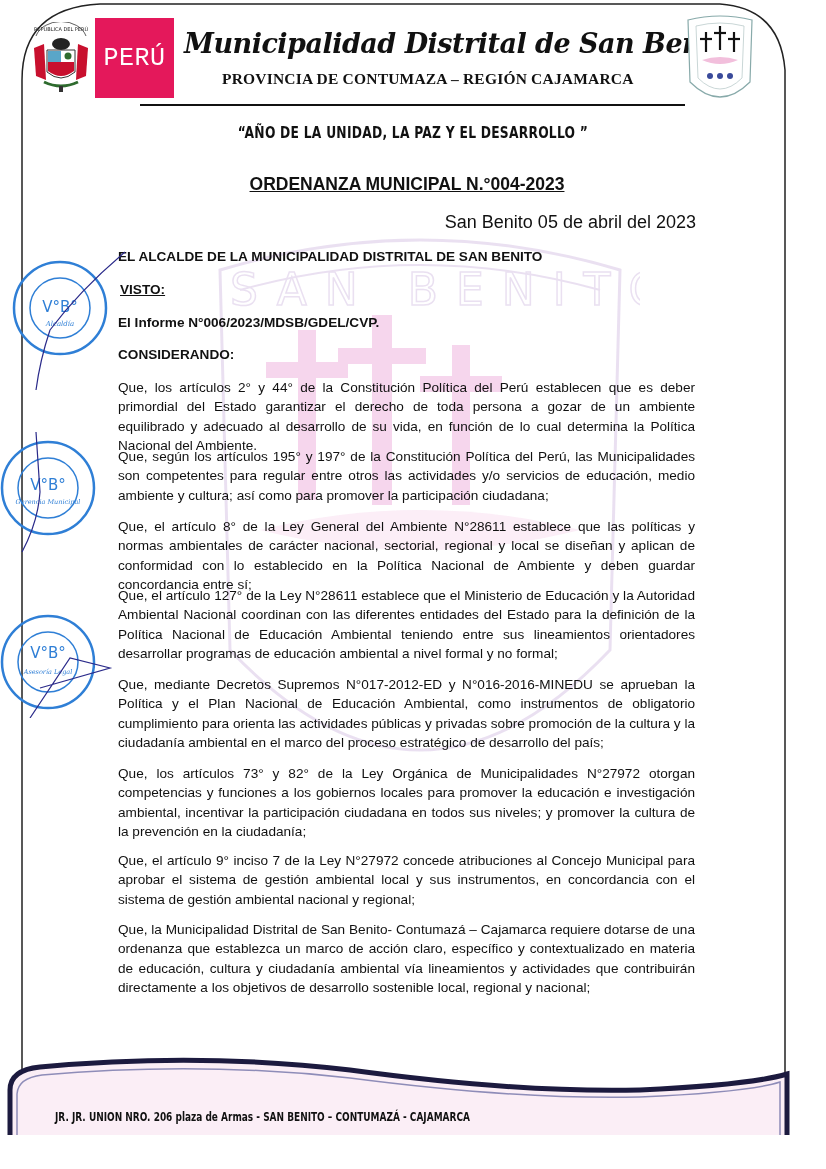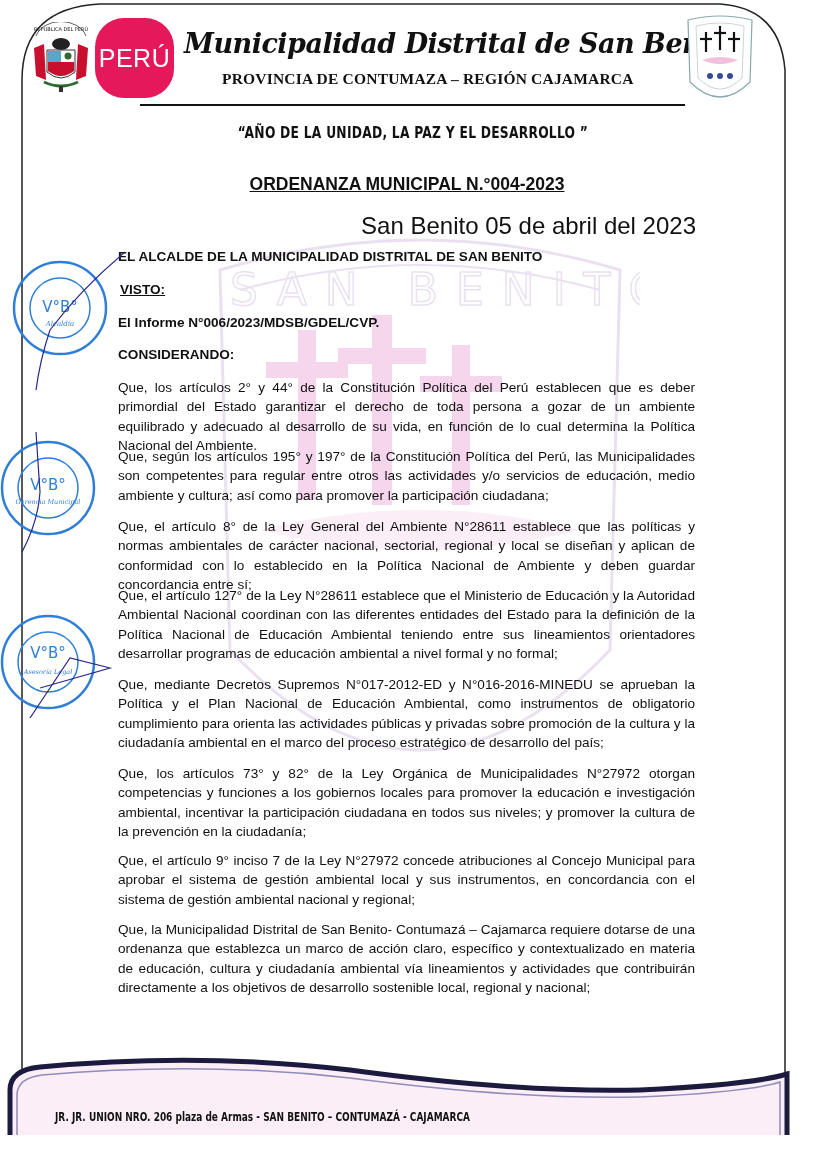--- a/index.html
+++ b/index.html
@@ -1,27 +1,27 @@
 <!DOCTYPE html>
 <html><head>
 <meta charset="utf-8">
 <style>
   html, body { margin:0; padding:0; background:#ffffff; }
   body { width:826px; height:1169px; position:relative; overflow:hidden; font-family:"Liberation Sans", sans-serif; color:#111; }
   .frame { position:absolute; left:0; top:0; width:826px; height:1169px; }
   .watermark { position:absolute; left:200px; top:230px; width:440px; height:600px; opacity:0.55; pointer-events:none; }
   .header-logo-coat { position:absolute; left:30px; top:22px; width:62px; height:76px; }
-  .peru-badge { position:absolute; left:95px; top:18px; width:79px; height:80px; background:#e4185b; color:#fff; font-family:Liberation Sans, sans-serif; font-size:25px; display:flex; align-items:center; justify-content:center; letter-spacing:0.5px;border-radius:29px; }
+  .peru-badge { position:absolute; left:95px; top:18px; width:79px; height:80px; background:#e4185b; color:#fff; font-family:Liberation Mono, monospace; font-size:25px; display:flex; align-items:center; justify-content:center; letter-spacing:0.5px; }
   .muni-title { position:absolute; left:184px; top:28px; width:490px; font-family:"DejaVu Serif", serif; font-style:italic; font-size:27px; font-weight:bold; color:#111; white-space:nowrap; letter-spacing:-0.5px; }
   .muni-sub { position:absolute; left:222px; top:70px; font-family:"Liberation Serif", serif; font-weight:bold; font-size:15.5px; white-space:nowrap; letter-spacing:0.2px; }
   .header-rule { position:absolute; left:140px; top:104px; width:545px; height:2px; background:#111; }
   .crest { position:absolute; left:684px; top:12px; width:72px; height:96px; }
   .year-motto { position:absolute; left:0; width:826px; top:124px; text-align:center; font-family:"DejaVu Sans", sans-serif; font-weight:bold; font-size:15px; transform:scaleX(0.82); letter-spacing:0.3px; }
   .doc-title { position:absolute; left:0; width:814px; top:174px; text-align:center; font-weight:bold; font-size:17.5px; text-decoration:underline; }
-  .doc-date { position:absolute; right:130px; top:212px; font-size:24px; }
+  .doc-date { position:absolute; right:130px; top:212px; font-size:18px; }
   .body-text { position:absolute; left:118px; width:577px; font-size:13.6px; line-height:19.3px; text-align:justify; }
   .b { font-weight:bold; }
   .p { margin:0; }
   .stamp { position:absolute; }
   .footer-addr { position:absolute; left:55px; top:1110px; font-family:"DejaVu Sans", sans-serif; font-weight:bold; font-size:11.5px; transform:scaleX(0.78); transform-origin:left center; white-space:nowrap; color:#111; }
 </style>
 </head>
 <body>
 
 <svg class="frame" viewBox="0 0 826 1169" xmlns="http://www.w3.org/2000/svg">

